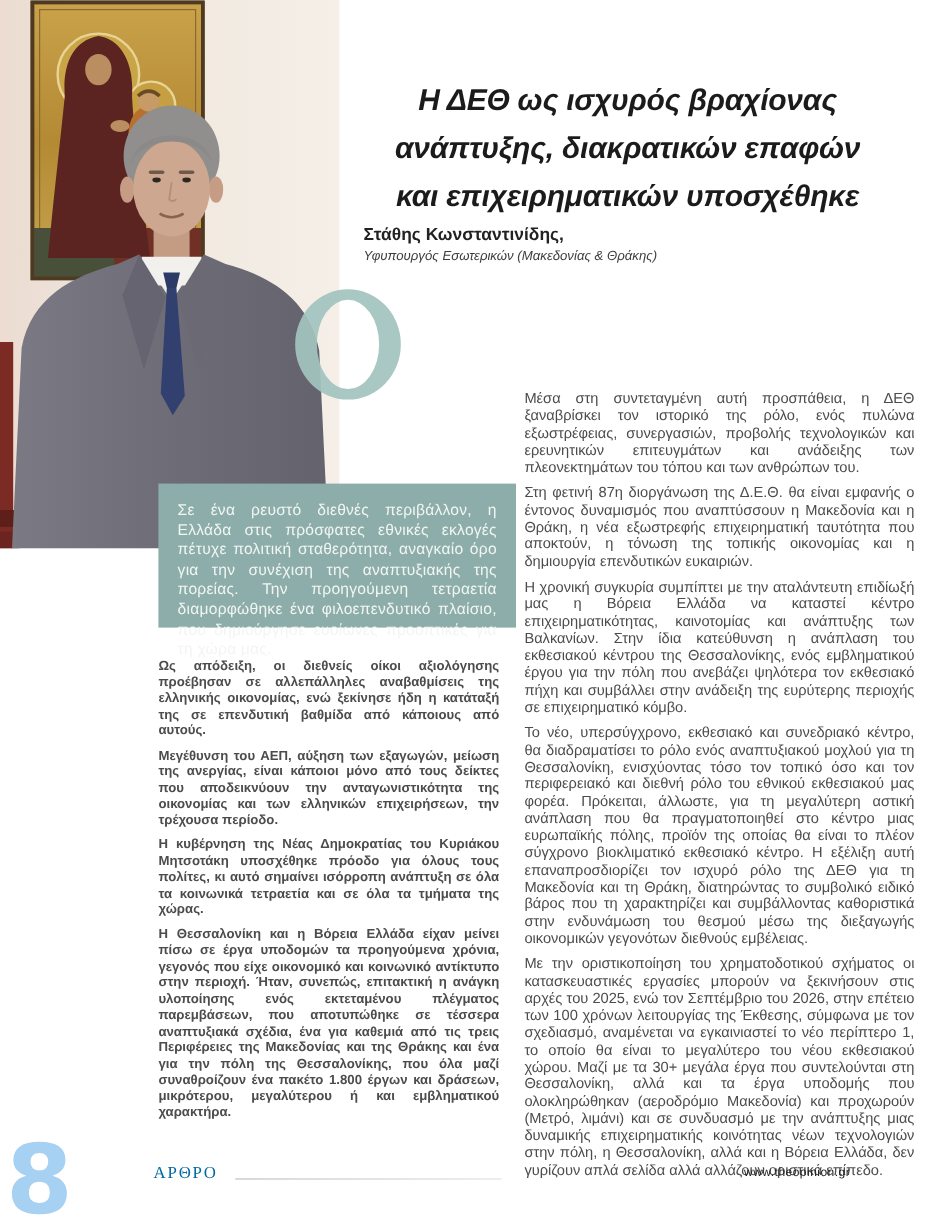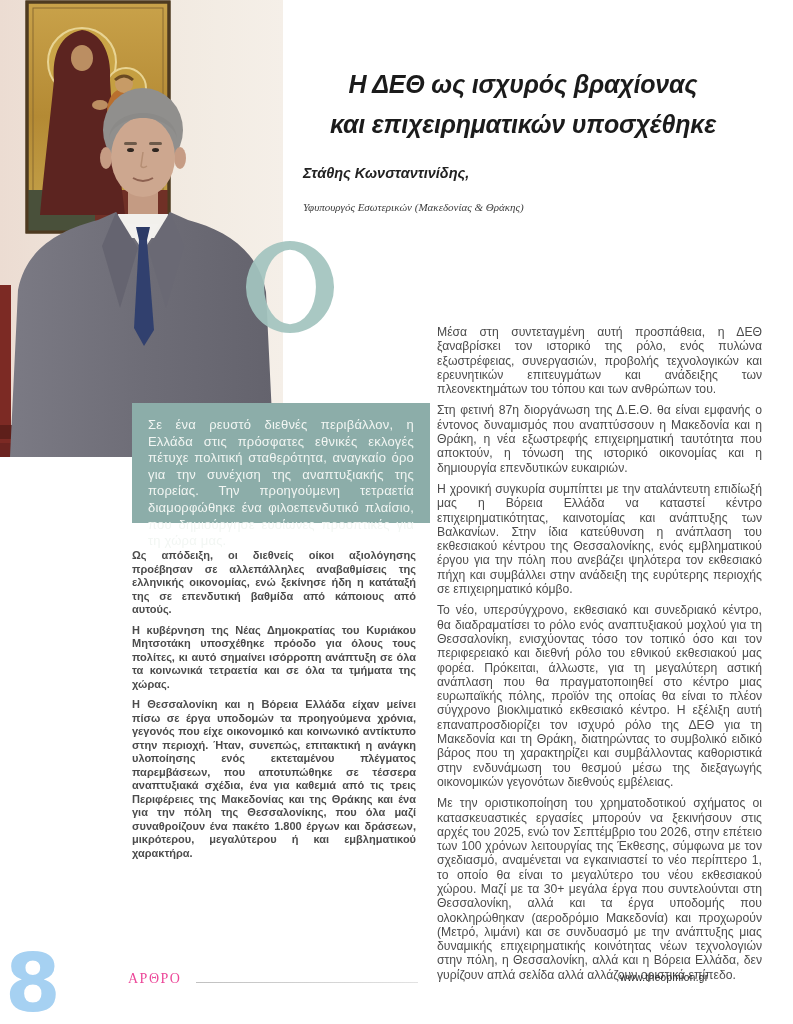--- a/index.html
+++ b/index.html
@@ -5,36 +5,36 @@
   html,body{margin:0;padding:0;background:#ffffff;}
   .page{position:relative;width:793px;height:1024px;background:#ffffff;overflow:hidden;
         font-family:"Liberation Sans",sans-serif;}
   
   .photo{position:absolute;left:0;top:0;width:283px;height:457px;z-index:1;}
   
   .dropcap{position:absolute;left:244px;top:239px;width:92px;height:96px;z-index:2;}
   
   .title-block{position:absolute;left:303px;top:64px;width:440px;color:#1b1b1b;z-index:2;}
   .title-line{font-size:25px;font-weight:bold;font-style:italic;line-height:40px;letter-spacing:-0.2px;text-align:center;}
-  .author{margin-top:21px;font-size:14.5px;font-weight:bold;font-style:italic;color:#222;}
-  .role{margin-top:20px;font-size:11px;font-style:italic;color:#3d3d3d;font-family:Liberation Serif, serif;}
+  .author{margin-top:4px;font-size:14.5px;font-weight:bold;color:#222;}
+  .role{margin-top:4px;font-size:11px;font-style:italic;color:#3d3d3d;}
   
   .callout{position:absolute;left:132px;top:403px;width:298px;height:120px;background:#8cada9;
            color:#f2f6f3;box-sizing:border-box;padding:14px 16px 8px 16px;font-size:13px;
            line-height:16.6px;text-align:justify;letter-spacing:0.2px;z-index:3;}
   
   .col{position:absolute;text-align:justify;color:#4c4c4c;z-index:2;}
   .col p{margin:0 12px 7px 0;}
   .col-left{left:132px;top:549px;width:296px;font-size:11px;line-height:13.5px;font-weight:bold;}
   .col-right{left:437px;top:325px;width:337px;font-size:12.2px;line-height:14.3px;}
   
   .page-number{position:absolute;left:5px;top:944px;font-family:"DejaVu Sans",sans-serif;
                font-weight:bold;font-size:80px;line-height:1;color:#a6d1f2;z-index:2;}
   .section-label{position:absolute;left:128px;top:971px;font-family:"Liberation Serif",serif;
-                 font-size:14px;letter-spacing:1.5px;color:#ec4899;z-index:2;}
+                 font-size:14px;letter-spacing:1.5px;color:#0369a1;z-index:2;}
   .footer-line{position:absolute;left:196px;top:982px;width:222px;height:1px;
                background:linear-gradient(to right,#c0c0c0,#e2e2e2);z-index:2;}
   .website{position:absolute;left:620px;top:972px;font-family:Liberation Sans, sans-serif;
            font-size:10px;letter-spacing:0.4px;color:#222;z-index:2;}
 </style>
 </head>
 <body>
 
 <div class="page">
 
@@ -105,38 +105,40 @@
       </g>
     </svg>
   </div>
 
   <svg class="dropcap" viewBox="0 0 94 98" xmlns="http://www.w3.org/2000/svg">
     <path fill-rule="evenodd" fill="#a2c4be" fill-opacity="0.93" d="M47,2 A45,47 0 1 0 47,96 A45,47 0 1 0 47,2 Z M47,11 A26.5,38 0 1 1 47,87 A26.5,38 0 1 1 47,11 Z"></path>
   </svg>
 
   <div class="title-block">
     <div class="title-line">Η ΔΕΘ ως ισχυρός βραχίονας</div>
+    <div class="title-line">ανάπτυξης, διακρατικών επαφών</div>
     <div class="title-line">και επιχειρηματικών υποσχέθηκε</div>
     <div class="author">Στάθης Κωνσταντινίδης,</div>
     <div class="role">Υφυπουργός Εσωτερικών (Μακεδονίας &amp; Θράκης)</div>
   </div>
 
   <div class="callout">
     <span>Σε ένα ρευστό διεθνές περιβάλλον, η Ελλάδα στις πρόσφατες εθνικές εκλογές πέτυχε πολιτική σταθερότητα, αναγκαίο όρο για την συνέχιση της αναπτυξιακής της πορείας. Την προηγούμενη τετραετία διαμορφώθηκε ένα φιλοεπενδυτικό πλαίσιο, που δημιούργησε ευοίωνες προοπτικές για τη χώρα μας.</span>
   </div>
 
   <div class="col col-left">
     <p>Ως απόδειξη, οι διεθνείς οίκοι αξιολόγησης προέβησαν σε αλλεπάλληλες αναβαθμίσεις της ελληνικής οικονομίας, ενώ ξεκίνησε ήδη η κατάταξή της σε επενδυτική βαθμίδα από κάποιους από αυτούς.</p>
+    <p>Μεγέθυνση του ΑΕΠ, αύξηση των εξαγωγών, μείωση της ανεργίας, είναι κάποιοι μόνο από τους δείκτες που αποδεικνύουν την ανταγωνιστικότητα της οικονομίας και των ελληνικών επιχειρήσεων, την τρέχουσα περίοδο.</p>
     <p>Η κυβέρνηση της Νέας Δημοκρατίας του Κυριάκου Μητσοτάκη υποσχέθηκε πρόοδο για όλους τους πολίτες, κι αυτό σημαίνει ισόρροπη ανάπτυξη σε όλα τα κοινωνικά τετραετία και σε όλα τα τμήματα της χώρας.</p>
     <p>Η Θεσσαλονίκη και η Βόρεια Ελλάδα είχαν μείνει πίσω σε έργα υποδομών τα προηγούμενα χρόνια, γεγονός που είχε οικονομικό και κοινωνικό αντίκτυπο στην περιοχή. Ήταν, συνεπώς, επιτακτική η ανάγκη υλοποίησης ενός εκτεταμένου πλέγματος παρεμβάσεων, που αποτυπώθηκε σε τέσσερα αναπτυξιακά σχέδια, ένα για καθεμιά από τις τρεις Περιφέρειες της Μακεδονίας και της Θράκης και ένα για την πόλη της Θεσσαλονίκης, που όλα μαζί συναθροίζουν ένα πακέτο 1.800 έργων και δράσεων, μικρότερου, μεγαλύτερου ή και εμβληματικού χαρακτήρα.</p>
   </div>
 
   <div class="col col-right">
     <p>Μέσα στη συντεταγμένη αυτή προσπάθεια, η ΔΕΘ ξαναβρίσκει τον ιστορικό της ρόλο, ενός πυλώνα εξωστρέφειας, συνεργασιών, προβολής τεχνολογικών και ερευνητικών επιτευγμάτων και ανάδειξης των πλεονεκτημάτων του τόπου και των ανθρώπων του.</p>
-    <p>Στη φετινή 87η διοργάνωση της Δ.Ε.Θ. θα είναι εμφανής ο έντονος δυναμισμός που αναπτύσσουν η Μακεδονία και η Θράκη, η νέα εξωστρεφής επιχειρηματική ταυτότητα που αποκτούν, η τόνωση της ιστορικό οικονομίας και η δημιουργία επενδυτικών ευκαιριών.</p>
+    <p>Στη φετινή 87η διοργάνωση της Δ.Ε.Θ. θα είναι εμφανής ο έντονος δυναμισμός που αναπτύσσουν η Μακεδονία και η Θράκη, η νέα εξωστρεφής επιχειρηματική ταυτότητα που αποκτούν, η τόνωση της τοπικής οικονομίας και η δημιουργία επενδυτικών ευκαιριών.</p>
     <p>Η χρονική συγκυρία συμπίπτει με την αταλάντευτη επιδίωξή μας η Βόρεια Ελλάδα να καταστεί κέντρο επιχειρηματικότητας, καινοτομίας και ανάπτυξης των Βαλκανίων. Στην ίδια κατεύθυνση η ανάπλαση του εκθεσιακού κέντρου της Θεσσαλονίκης, ενός εμβληματικού έργου για την πόλη που ανεβάζει ψηλότερα τον εκθεσιακό πήχη και συμβάλλει στην ανάδειξη της ευρύτερης περιοχής σε επιχειρηματικό κόμβο.</p>
     <p>Το νέο, υπερσύγχρονο, εκθεσιακό και συνεδριακό κέντρο, θα διαδραματίσει το ρόλο ενός αναπτυξιακού μοχλού για τη Θεσσαλονίκη, ενισχύοντας τόσο τον τοπικό όσο και τον περιφερειακό και διεθνή ρόλο του εθνικού εκθεσιακού μας φορέα. Πρόκειται, άλλωστε, για τη μεγαλύτερη αστική ανάπλαση που θα πραγματοποιηθεί στο κέντρο μιας ευρωπαϊκής πόλης, προϊόν της οποίας θα είναι το πλέον σύγχρονο βιοκλιματικό εκθεσιακό κέντρο. Η εξέλιξη αυτή επαναπροσδιορίζει τον ισχυρό ρόλο της ΔΕΘ για τη Μακεδονία και τη Θράκη, διατηρώντας το συμβολικό ειδικό βάρος που τη χαρακτηρίζει και συμβάλλοντας καθοριστικά στην ενδυνάμωση του θεσμού μέσω της διεξαγωγής οικονομικών γεγονότων διεθνούς εμβέλειας.</p>
     <p>Με την οριστικοποίηση του χρηματοδοτικού σχήματος οι κατασκευαστικές εργασίες μπορούν να ξεκινήσουν στις αρχές του 2025, ενώ τον Σεπτέμβριο του 2026, στην επέτειο των 100 χρόνων λειτουργίας της Έκθεσης, σύμφωνα με τον σχεδιασμό, αναμένεται να εγκαινιαστεί το νέο περίπτερο 1, το οποίο θα είναι το μεγαλύτερο του νέου εκθεσιακού χώρου. Μαζί με τα 30+ μεγάλα έργα που συντελούνται στη Θεσσαλονίκη, αλλά και τα έργα υποδομής που ολοκληρώθηκαν (αεροδρόμιο Μακεδονία) και προχωρούν (Μετρό, λιμάνι) και σε συνδυασμό με την ανάπτυξης μιας δυναμικής επιχειρηματικής κοινότητας νέων τεχνολογιών στην πόλη, η Θεσσαλονίκη, αλλά και η Βόρεια Ελλάδα, δεν γυρίζουν απλά σελίδα αλλά αλλάζουν οριστικά επίπεδο.</p>
   </div>
 
   <div class="page-number">8</div>
   <div class="section-label">ΑΡΘΡΟ</div>
   <div class="footer-line"></div>
   <div class="website">www.theopinion.gr</div>
 

